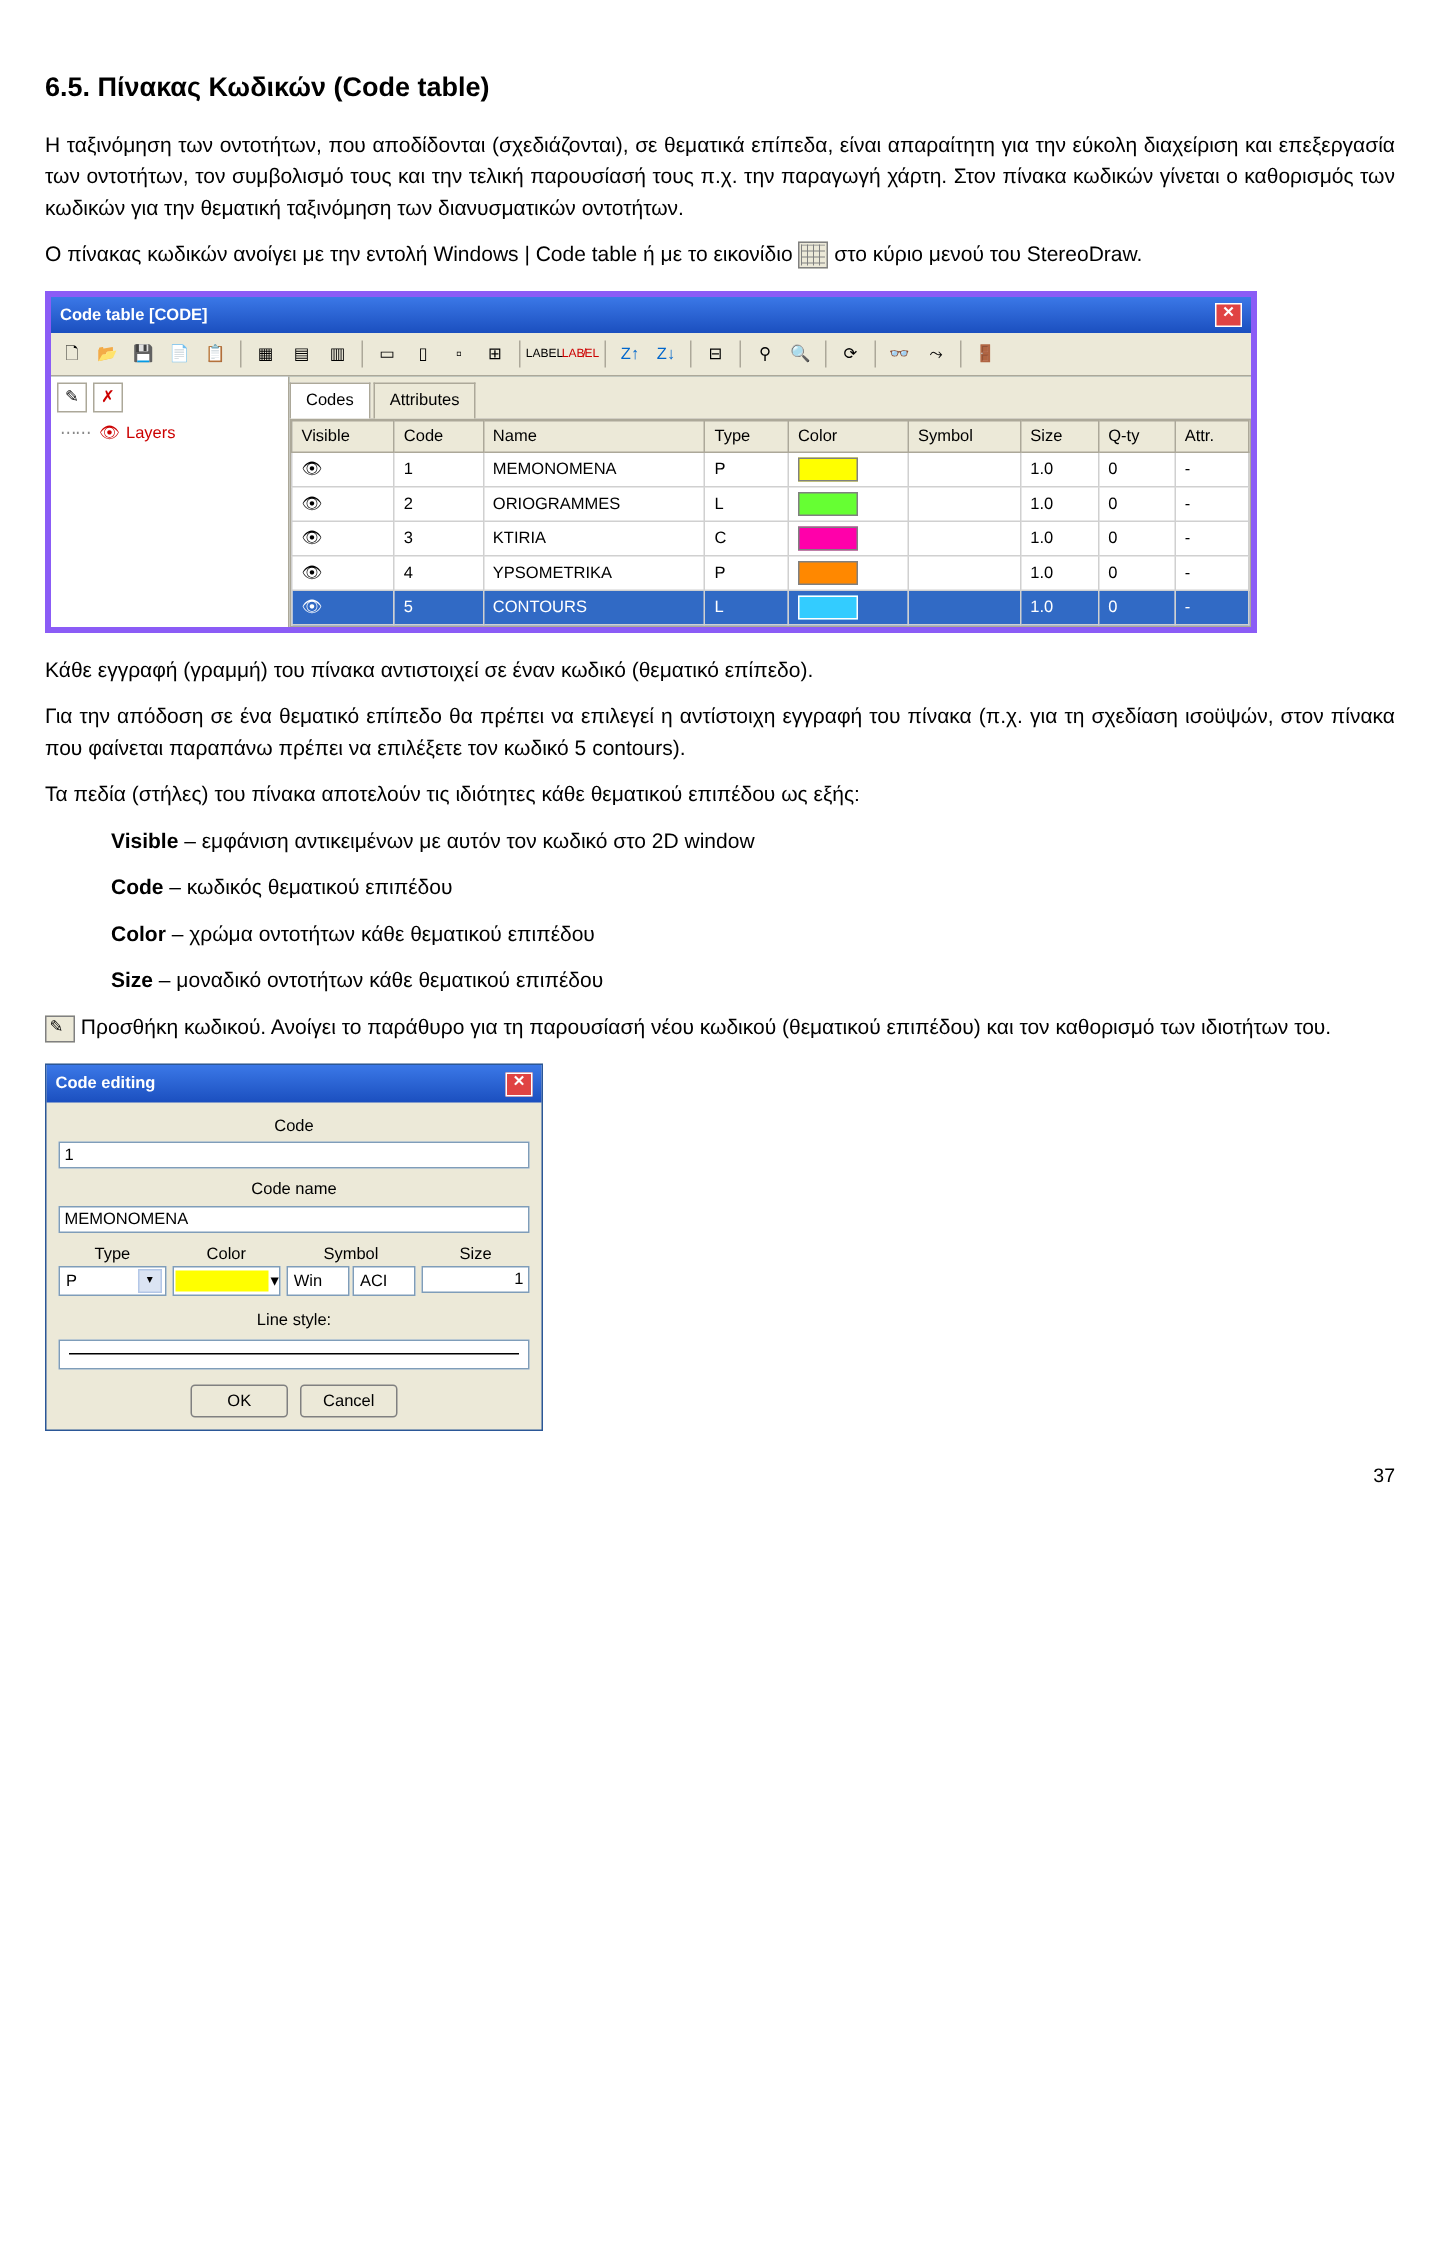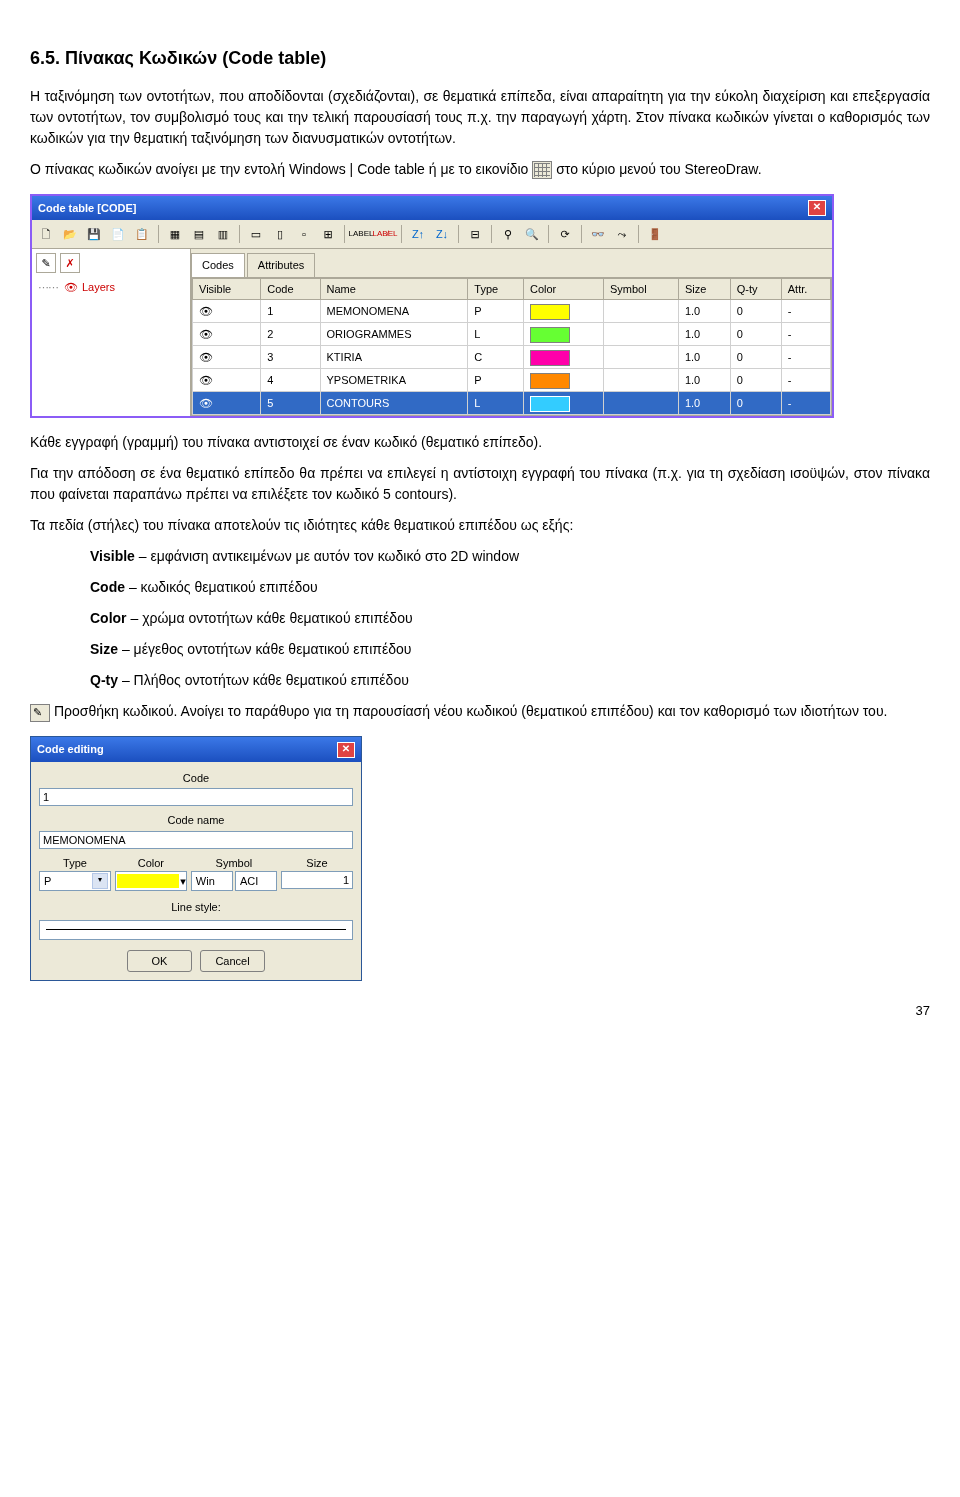--- a/index.html
+++ b/index.html
@@ -15,21 +15,21 @@
   h2 {
     font-size: 18px;
     font-weight: bold;
     margin-bottom: 14px;
   }
   p {
     text-align: justify;
     margin: 10px 0;
   }
   .indent {
-    margin-left: 60px;
+    margin-left: 44px;
   }
   .bold {
     font-weight: bold;
   }
   .inline-icon {
     display: inline-block;
     width: 18px;
     height: 16px;
     vertical-align: middle;
     border: 1px solid #808080;
@@ -46,21 +46,21 @@
   }
   .inline-icon.new::before {
     content: "✎";
     position: absolute;
     font-size: 11px;
     left: 2px;
     top: -1px;
   }
   
   .window {
-    border: 2px solid #8b5cf6;
+    border: 4px solid #8b5cf6;
     background: #0c4a6e;
     margin: 14px 0;
     font-family: Tahoma, sans-serif;
     font-size: 11px;
   }
   .titlebar {
     background: linear-gradient(#3b78e7, #1b4fbf);
     color: #fff;
     padding: 4px 6px;
     font-weight: bold;
@@ -426,22 +426,21 @@
 </div>
 
 <p>Κάθε εγγραφή (γραμμή) του πίνακα αντιστοιχεί σε έναν κωδικό (θεματικό επίπεδο).</p>
 <p>Για την απόδοση σε ένα θεματικό επίπεδο θα πρέπει να επιλεγεί η αντίστοιχη εγγραφή του πίνακα (π.χ. για τη σχεδίαση ισοϋψών, στον πίνακα που φαίνεται παραπάνω πρέπει να επιλέξετε τον κωδικό 5 contours).</p>
 <p>Τα πεδία (στήλες) του πίνακα αποτελούν τις ιδιότητες κάθε θεματικού επιπέδου ως εξής:</p>
 
 <div id="fields-list">
     <p class="indent"><span class="bold">Visible</span><span> – εμφάνιση αντικειμένων με αυτόν τον κωδικό στο 2D window</span></p>
     <p class="indent"><span class="bold">Code</span><span> – κωδικός θεματικού επιπέδου</span></p>
     <p class="indent"><span class="bold">Color</span><span> – χρώμα οντοτήτων κάθε θεματικού επιπέδου</span></p>
-    <p class="indent"><span class="bold">Size</span><span> – μέγεθος οντοτήτων κάθε θεματικού επιπέδου</span></p>
-    <p class="indent"><span class="bold">Q-ty</span><span> – Πλήθος οντοτήτων κάθε θεματικού επιπέδου</span></p>
+    <p class="indent"><span class="bold">Size</span><span> – μοναδικό οντοτήτων κάθε θεματικού επιπέδου</span></p>
   </div>
 
 <p>
   <span class="inline-icon new"></span>
   <span> Προσθήκη κωδικού. Ανοίγει το παράθυρο για τη παρουσίασή νέου κωδικού (θεματικού επιπέδου) και τον καθορισμό των ιδιοτήτων του.</span>
 </p>
 
 <div class="dialog">
   <div class="titlebar">
     <span>Code editing</span>

